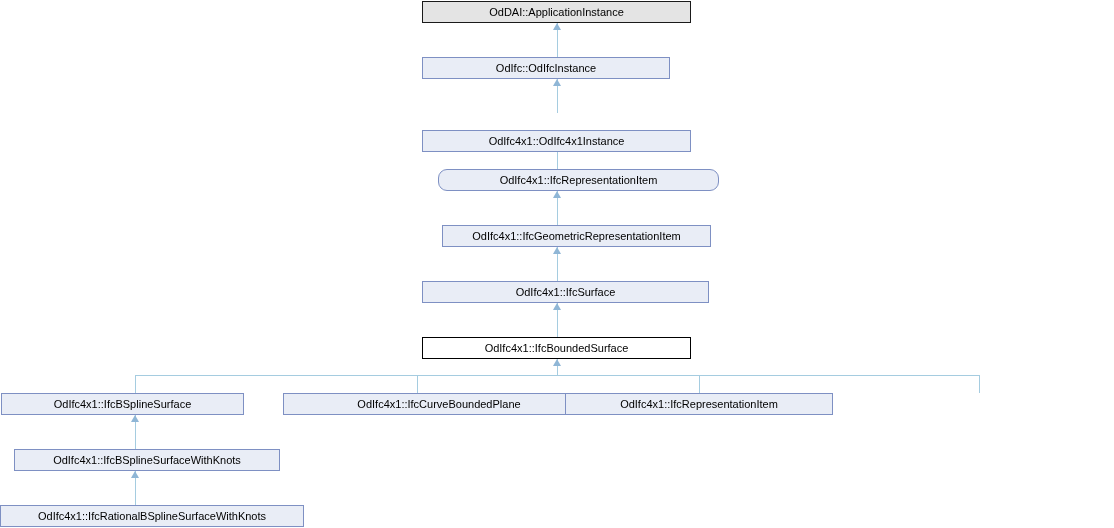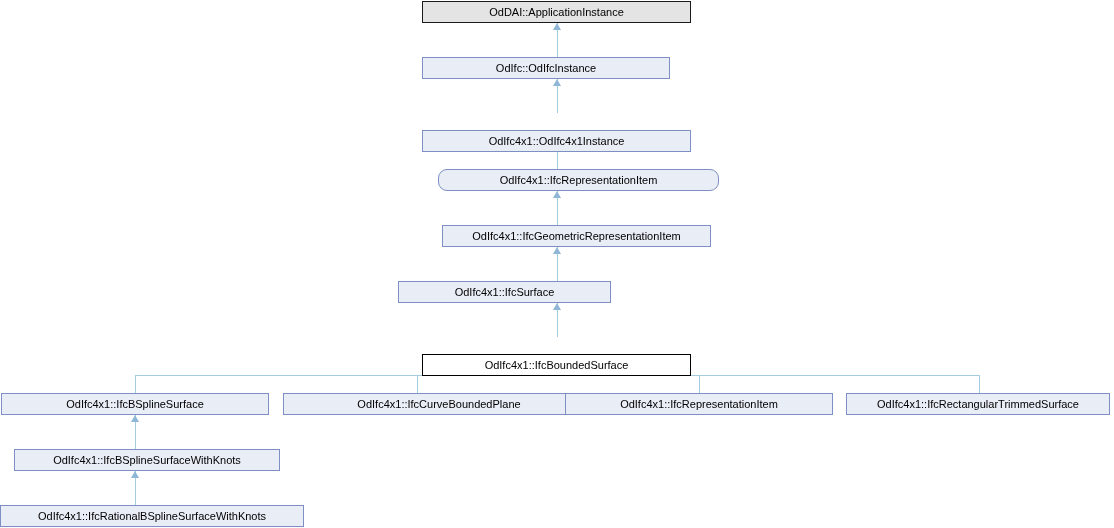--- a/index.html
+++ b/index.html
@@ -94,29 +94,28 @@
   <div class="node external" style="left:422px; top:1px;   width:269px;">OdDAI::ApplicationInstance</div>
 
   <div class="node" style="left:422px; top:57px;  width:248px;">OdIfc::OdIfcInstance</div>
 
   <div class="node" style="left:422px; top:130px; width:269px;">OdIfc4x1::OdIfc4x1Instance</div>
 
   <div class="node" style="left:438px; top:169px; width:281px;border-radius:9px;">OdIfc4x1::IfcRepresentationItem</div>
 
   <div class="node" style="left:442px; top:225px; width:269px;">OdIfc4x1::IfcGeometricRepresentationItem</div>
 
-  <div class="node" style="left:398px; top:281px; width:213px;">OdIfc4x1::IfcSurface</div>
+  <div class="node" style="left:422px; top:281px; width:287px;">OdIfc4x1::IfcSurface</div>
 
-  <div class="node current" style="left:422px; top:337px; width:269px;margin-top:17px;">OdIfc4x1::IfcBoundedSurface</div>
+  <div class="node current" style="left:422px; top:337px; width:269px;">OdIfc4x1::IfcBoundedSurface</div>
 
-  <div class="node" style="left:1px;   top:393px; width:268px;">OdIfc4x1::IfcBSplineSurface</div>
+  <div class="node" style="left:1px;   top:393px; width:243px;">OdIfc4x1::IfcBSplineSurface</div>
 
   <div class="node" style="left:283px; top:393px; width:312px;">OdIfc4x1::IfcCurveBoundedPlane</div>
 
   <div class="node" style="left:565px; top:393px; width:268px;">OdIfc4x1::IfcRepresentationItem</div>
 
-  <div class="node" style="left:846px; top:393px; width:264px;">OdIfc4x1::IfcRectangularTrimmedSurface</div>
 
   <div class="node" style="left:14px;   top:449px; width:266px;">OdIfc4x1::IfcBSplineSurfaceWithKnots</div>
 
   <div class="node" style="left:0px;   top:505px; width:304px;">OdIfc4x1::IfcRationalBSplineSurfaceWithKnots</div>
 
 </div>
 
 </body></html>

